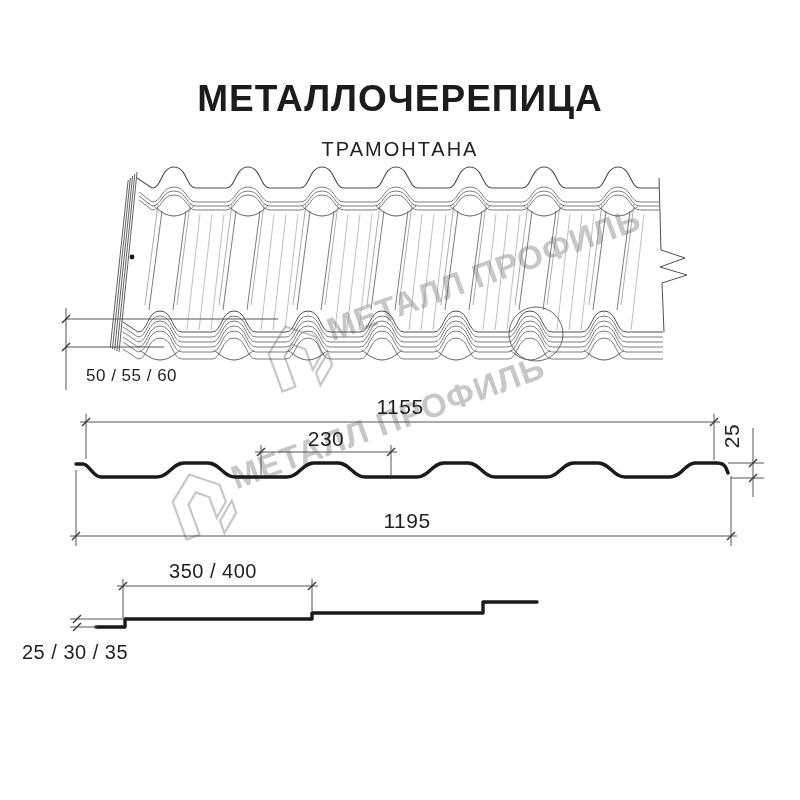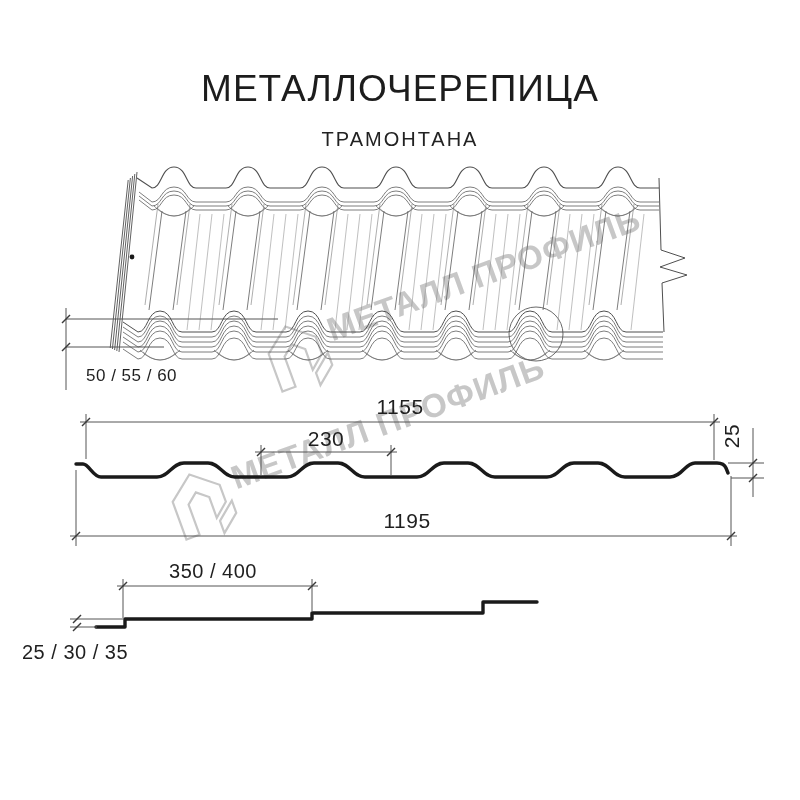--- a/index.html
+++ b/index.html
@@ -2,21 +2,21 @@
 <html><head>
 <meta charset="utf-8">
 <style>
   html,body{margin:0;padding:0;}
   body{
     width:800px;height:800px;background:#ffffff;overflow:hidden;position:relative;
     font-family:"Liberation Sans",sans-serif;
   }
   .header{position:absolute;top:64px;left:0;width:800px;text-align:center;}
   .header h1{
-    margin:4px;font-size:37px;font-weight:400;letter-spacing:1px;color:#1c1c1c;
+    margin:14px;font-size:37px;font-weight:700;letter-spacing:1px;color:#1c1c1c;
   }
   .header .subtitle{
     margin-top:18px;font-size:20px;font-weight:400;letter-spacing:2px;color:#222;
   }
   svg{position:absolute;top:0;left:0;}
   .dim{font-family:"Liberation Sans",sans-serif;font-size:21px;fill:#1f1f1f;letter-spacing:0.5px;}
   .dim.small{font-size:17px;}
   .dim.mid{font-size:20px;}
   .wmtext{font-family:"Liberation Sans",sans-serif;font-size:33px;font-weight:700;fill:#c7c7c7;letter-spacing:1px;}
   .wmshape{stroke:#c7c7c7;stroke-width:2.2;fill:none;}

